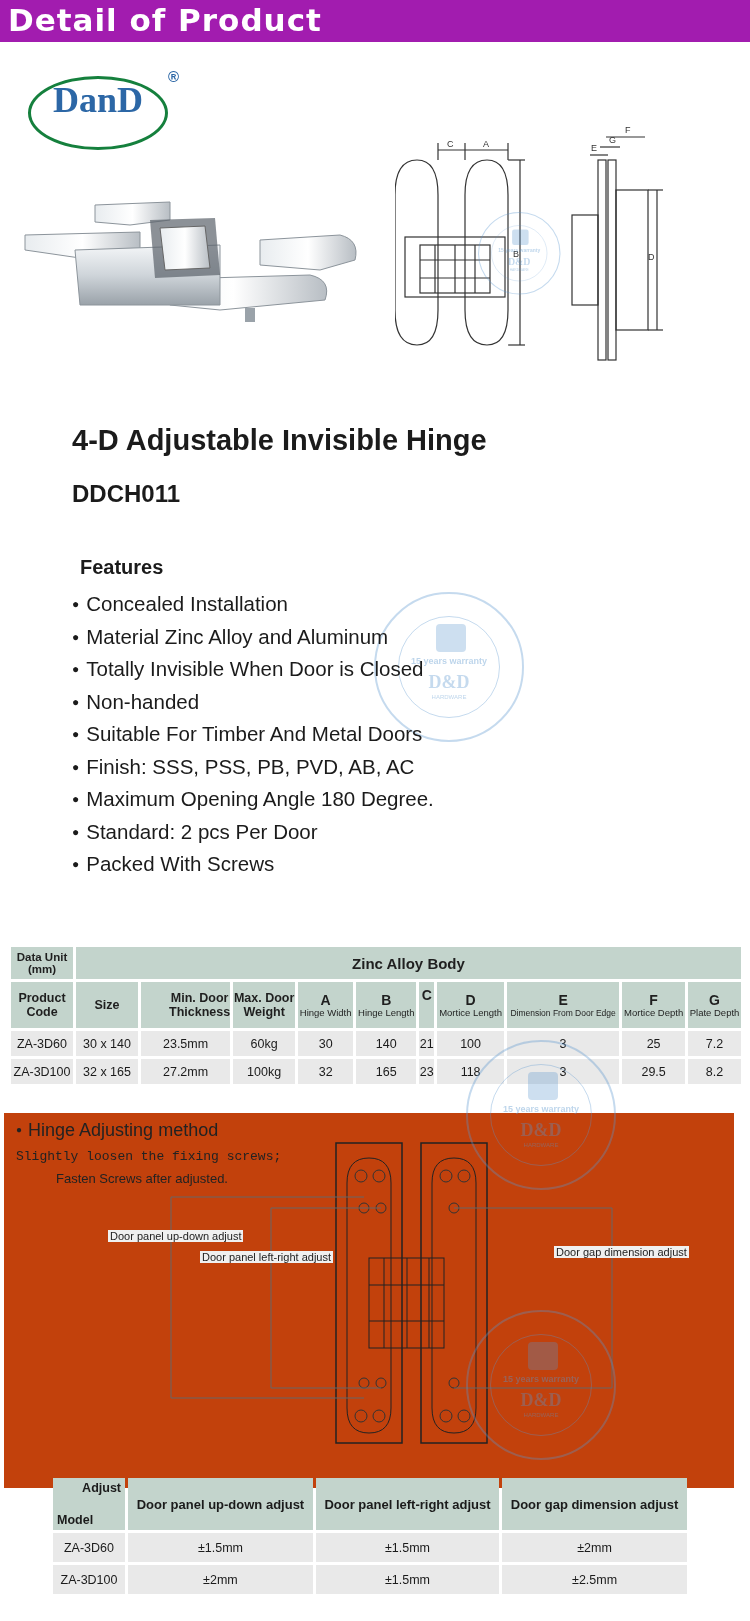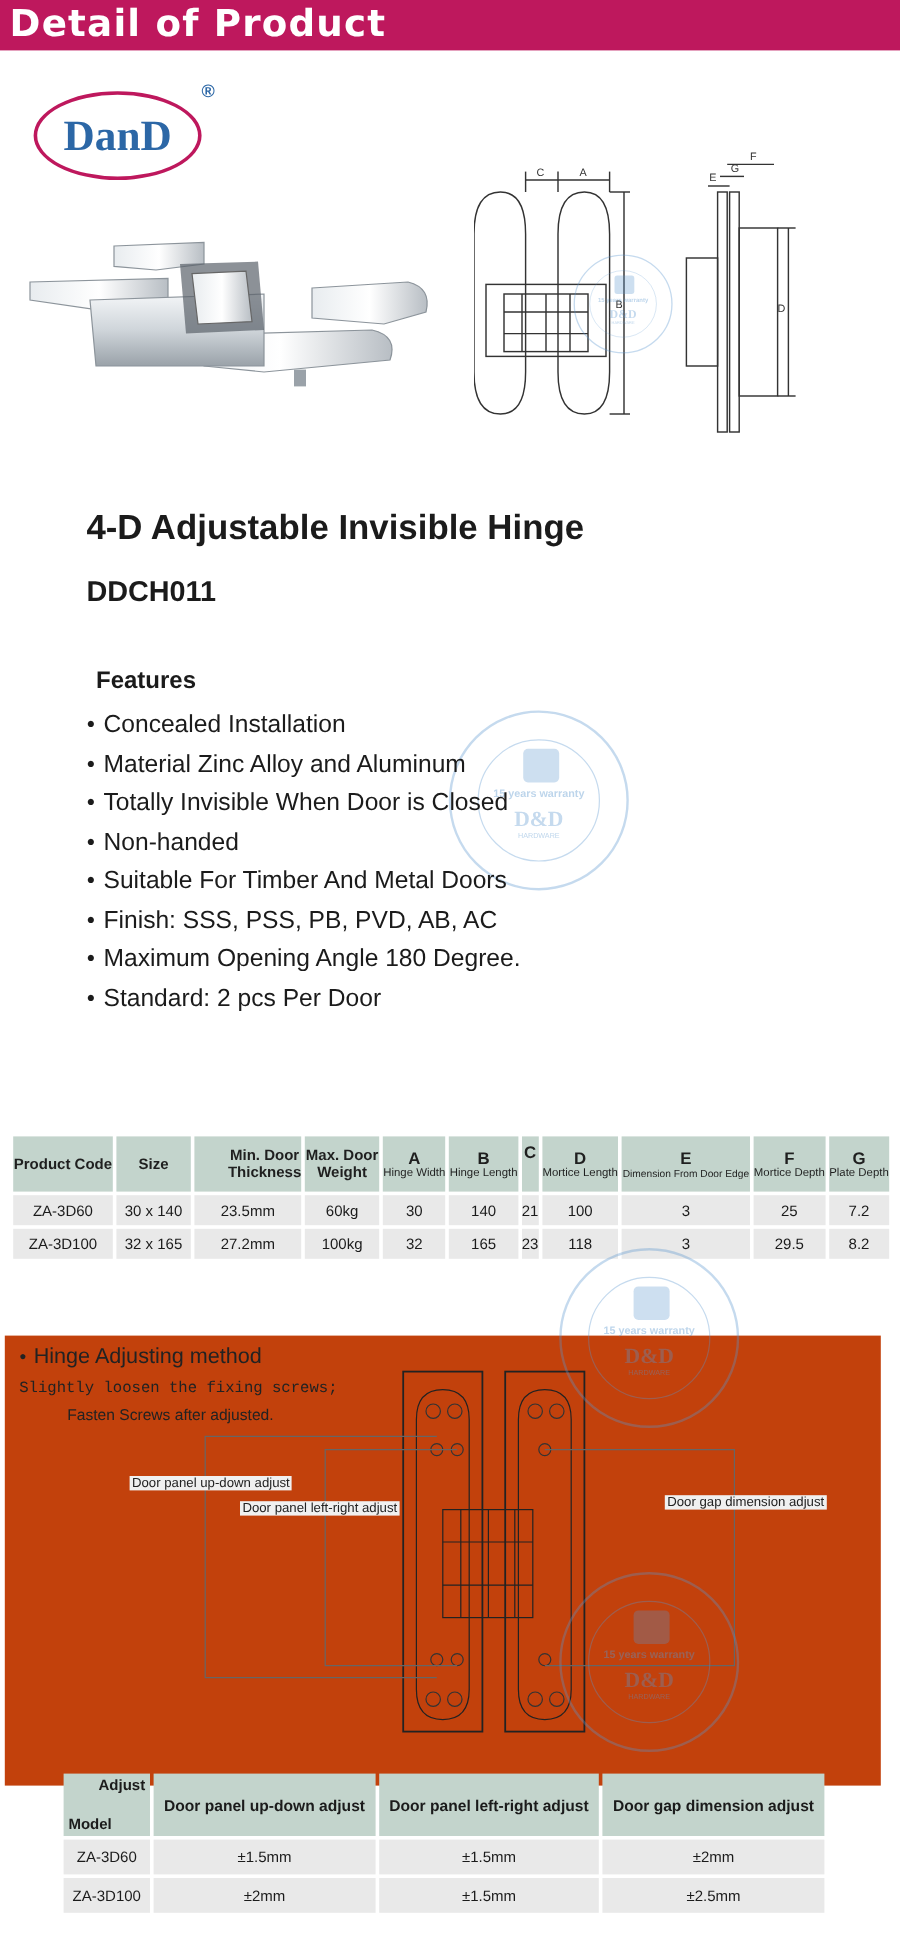--- a/index.html
+++ b/index.html
@@ -1,19 +1,19 @@
 <!DOCTYPE html>
 <html><head>
 <meta charset="utf-8">
 <style>
   * { box-sizing: border-box; margin: 0; padding: 0; }
   body { width: 750px; height: 1621px; background: #ffffff; font-family: "Liberation Sans", sans-serif; color: #1b1b1b; position: relative; overflow: hidden; }
-  .header-bar { position: absolute; left: 0; top: 0; width: 750px; height: 42px; background: #be185d; }
+  .header-bar { position: absolute; left: 0; top: 0; width: 750px; height: 42px; background: #a21caf; }
   .header-bar h1 { position: absolute; left: 8px; top: 2px; font-family: "DejaVu Sans", sans-serif; font-weight: bold; font-size: 31px; letter-spacing: 1px; color: #ffffff; }
-  .logo { position: absolute; left: 28px; top: 76px; width: 140px; height: 74px; border: 3px solid #be185d; border-radius: 50%; display: flex; align-items: center; justify-content: center; }
+  .logo { position: absolute; left: 28px; top: 76px; width: 140px; height: 74px; border: 3px solid #15803d; border-radius: 50%; display: flex; justify-content: center; }
   .logo span { font-family: "Liberation Serif", serif; font-weight: bold; font-size: 36px; color: #2c67a6; }
   .reg { position: absolute; left: 168px; top: 68px; font-size: 15px; color: #2c67a6; font-weight: bold; }
 
   .product-photo { position: absolute; left: 20px; top: 190px; width: 350px; height: 140px; }
   .tech-drawing { position: absolute; left: 395px; top: 115px; width: 300px; height: 260px; }
 
   .title { position: absolute; left: 72px; top: 424px; font-weight: bold; font-size: 29px; color: #1b1b1b; }
   .code { position: absolute; left: 72px; top: 480px; font-weight: bold; font-size: 24px; color: #1b1b1b; }
   .features-title { position: absolute; left: 80px; top: 556px; font-weight: bold; font-size: 20px; }
   .features { position: absolute; left: 72px; top: 588px; list-style: none; }
@@ -146,24 +146,29 @@
 <div class="features-title">Features</div>
 <ul class="features">
   <li>Concealed Installation</li>
   <li>Material Zinc Alloy and Aluminum</li>
   <li>Totally Invisible When Door is Closed</li>
   <li>Non-handed</li>
   <li>Suitable For Timber And Metal Doors</li>
   <li>Finish: SSS, PSS, PB, PVD, AB, AC</li>
   <li>Maximum Opening Angle 180 Degree.</li>
   <li>Standard: 2 pcs Per Door</li>
+  <li>Packed With Screws</li>
 </ul>
 
 <table class="spec">
   <tbody>
+      <tr>
+    <td class="hd" style="height:32px;width:62px;font-size:11.5px;">Data Unit (mm)</td>
+    <td class="hd" colspan="10" style="font-size:15px;">Zinc  Alloy  Body</td>
+  </tr>
   <tr>
     <td class="hd" style="height:46px;">Product Code</td>
     <td class="hd" style="width:62px;">Size</td>
     <td class="hd" style="width:62px;padding-left:28px;">Min. Door Thickness</td>
     <td class="hd" style="width:62px;">Max. Door Weight</td>
     <td class="hd">
           <span class="letter">A</span>
           <span class="sub">Hinge Width</span>
         </td>
     <td class="hd">

